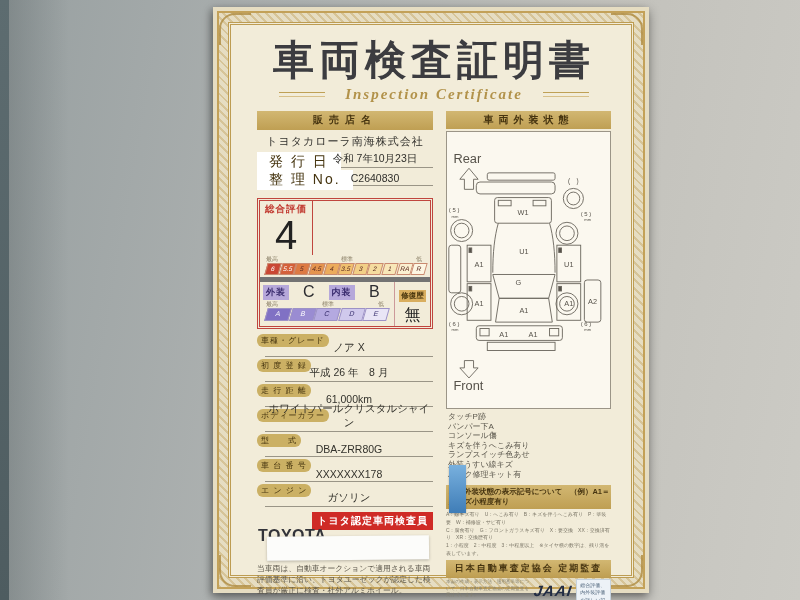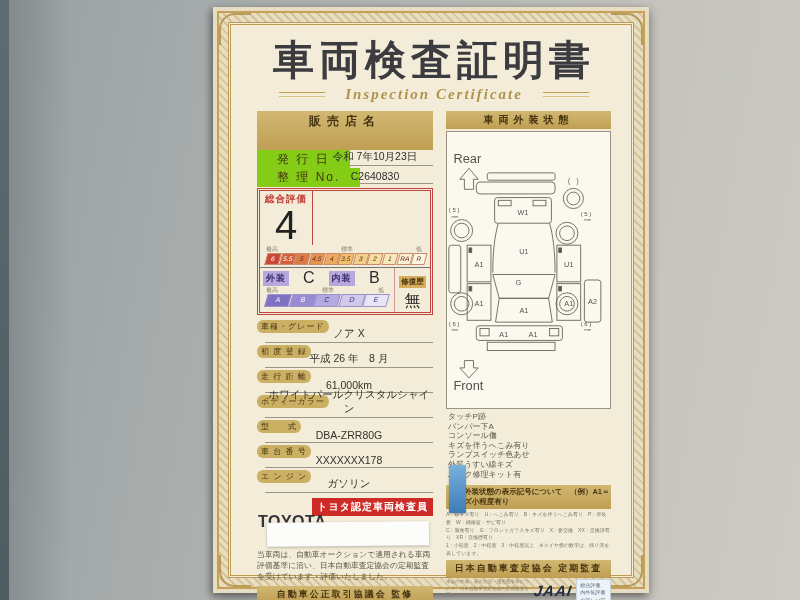--- a/index.html
+++ b/index.html
@@ -35,33 +35,33 @@
   .cert-sub .deco{width:46px;height:3px;border-top:1px solid #bfa055;border-bottom:1px solid #d8c088;}
   .cert-sub .sub-text{font-family:"Liberation Serif","DejaVu Serif",serif;font-style:italic;
     font-weight:bold;font-size:15px;color:#b2924a;letter-spacing:2px;}
 
   
   .cols{display:flex;gap:13px;margin-top:8px;}
   .col-l{width:176px;flex:none;}
   .col-r{flex:1;min-width:0;}
 
   .bar{background:linear-gradient(180deg,#d2b772,#bf9f53);color:#463410;
-    font-size:12px;font-weight:bold;text-align:center;letter-spacing:6px;
-    padding:2px 0 20px;}
+    font-size:10px;font-weight:bold;text-align:center;letter-spacing:6px;
+    padding:2px 0 3px;}
   .bar.small{letter-spacing:2px;font-size:9px;padding:2px 0;}
 
   .dealer-name{font-size:11px;color:#33322e;text-align:center;letter-spacing:1px;margin:4px 0 3px;}
 
   .kv{position:relative;height:15px;margin-bottom:2px;border-bottom:1px solid #9a9587;}
-  .chip{display:inline-block;background:#84cc16;color:#45340f;font-size:12px;
-    padding:1px 20px;letter-spacing:2px;vertical-align:top;}
+  .chip{display:inline-block;background:#ffffff;color:#45340f;font-size:14px;
+    padding:1px 12px;letter-spacing:2px;vertical-align:top;}
   .kv .val{position:absolute;left:60px;right:0;bottom:1px;font-size:10.5px;color:#2f2e2a;text-align:center;}
 
   
-  .rating-box{border:1px solid #c0453e;padding:1px;margin-top:4px;}
+  .rating-box{border:1px solid #c0453e;padding:1px;margin-top:12px;}
   .rating-in{border:1px solid #c0453e;}
   .r-top{display:flex;}
   .r-score{width:52px;flex:none;border-right:1px solid #c0453e;text-align:center;padding:2px 0 1px;}
   .r-score .lbl{color:#c0372e;font-size:9.5px;font-weight:bold;letter-spacing:1px;}
   .r-score .num{font-size:40px;color:#222;line-height:.95;}
   .r-comment{flex:1;font-size:8px;color:#4b463c;padding:4px 3px 0 5px;line-height:1.35;}
   .scale-labels{display:flex;justify-content:space-between;font-size:6px;color:#8a7f66;
     padding:1px 8px 0 6px;line-height:1;}
   .scale-row{display:flex;gap:1px;padding:1px 4px 2px 6px;}
   .scale-row .cell{flex:1;transform:skewX(-16deg);border:1px solid #c98a70;
@@ -70,21 +70,21 @@
   .scale-row .cell:nth-child(2){background:#d4603a;color:#fff;}
   .scale-row .cell:nth-child(3){background:#dd7a43;}
   .scale-row .cell:nth-child(4){background:#e5944e;}
   .scale-row .cell:nth-child(5){background:#ecab5c;}
   .scale-row .cell:nth-child(6){background:#f0c06f;}
   .scale-row .cell:nth-child(7){background:#f2cf86;}
   .scale-row .cell:nth-child(8){background:#f5dc9f;}
   .scale-row .cell:nth-child(9){background:#f8e7b8;}
   .scale-row .cell:nth-child(10){background:#fbf0d1;}
   .scale-row .cell:nth-child(11){background:#fdf6e3;}
-  .r-bottom{display:grid;grid-template-columns:1fr 36px;border-top:1px solid #737373;}
+  .r-bottom{display:grid;grid-template-columns:1fr 36px;border-top:5px solid #737373;}
   .inex-row{display:flex;align-items:center;gap:2px;padding:2px 2px 0 3px;}
   .pchip{background:#b6a8da;color:#3a2c6e;font-size:9px;font-weight:bold;
     padding:1px 3px;letter-spacing:1px;flex:none;}
   .inex-row .gval{flex:1;text-align:center;font-size:16px;color:#2c2c30;line-height:1;}
   .grade-labels{display:flex;justify-content:space-between;font-size:6px;color:#8a7f66;
     padding:1px 10px 0 6px;line-height:1;}
   .grade-row{display:flex;gap:1px;padding:1px 6px 3px 6px;}
   .grade-row .cell{flex:1;transform:skewX(-16deg);border:1px solid #9d92c6;
     font-size:7px;text-align:center;line-height:10px;height:11px;color:#39306e;}
   .grade-row .cell:nth-child(1){background:#8071c4;color:#fff;}
@@ -154,20 +154,21 @@
     <div class="cert-sub">
       <span class="deco"></span>
       <span class="sub-text">Inspection Certificate</span>
       <span class="deco"></span>
     </div>
 
     <div class="cols">
 
       <div class="col-l">
         <div class="bar">販売店名</div>
+        <div class="dealer-name">トヨタカローラ南海株式会社</div>
 
         <div class="kv">
           <span class="chip">発 行 日</span>
           <span class="val">令和 7年10月23日</span>
         </div>
         <div class="kv">
           <span class="chip">整 理 No.</span>
           <span class="val">C2640830</span>
         </div>
 
@@ -256,21 +257,21 @@
             <span class="f-value">ガソリン</span>
           </div>
         </div>
 
         <div class="badge-area">
           <span class="insp-badge">トヨタ認定車両検査員</span>
           <span class="toyota">TOYOTA</span>
         </div>
         <div class="white-note"></div>
 
-        <div class="disclaimer">当車両は、自動車オークションで適用される車両評価基準に沿い、日本自動車査定協会の定期監査を受けています・評価いたしました。</div>
+        <div class="disclaimer">当車両は、自動車オークションで適用される車両評価基準に沿い、トヨタユーゼックが認定した検査員が厳正に検査・社外アルミホイール。</div>
 
         <div class="footer-l">
           <div class="bar small">自動車公正取引協議会 監修</div>
 
         </div>
       </div>
 
       <div class="col-r">
         <div class="bar small" style="letter-spacing:5px;font-size:10px;">車両外装状態</div>
 

